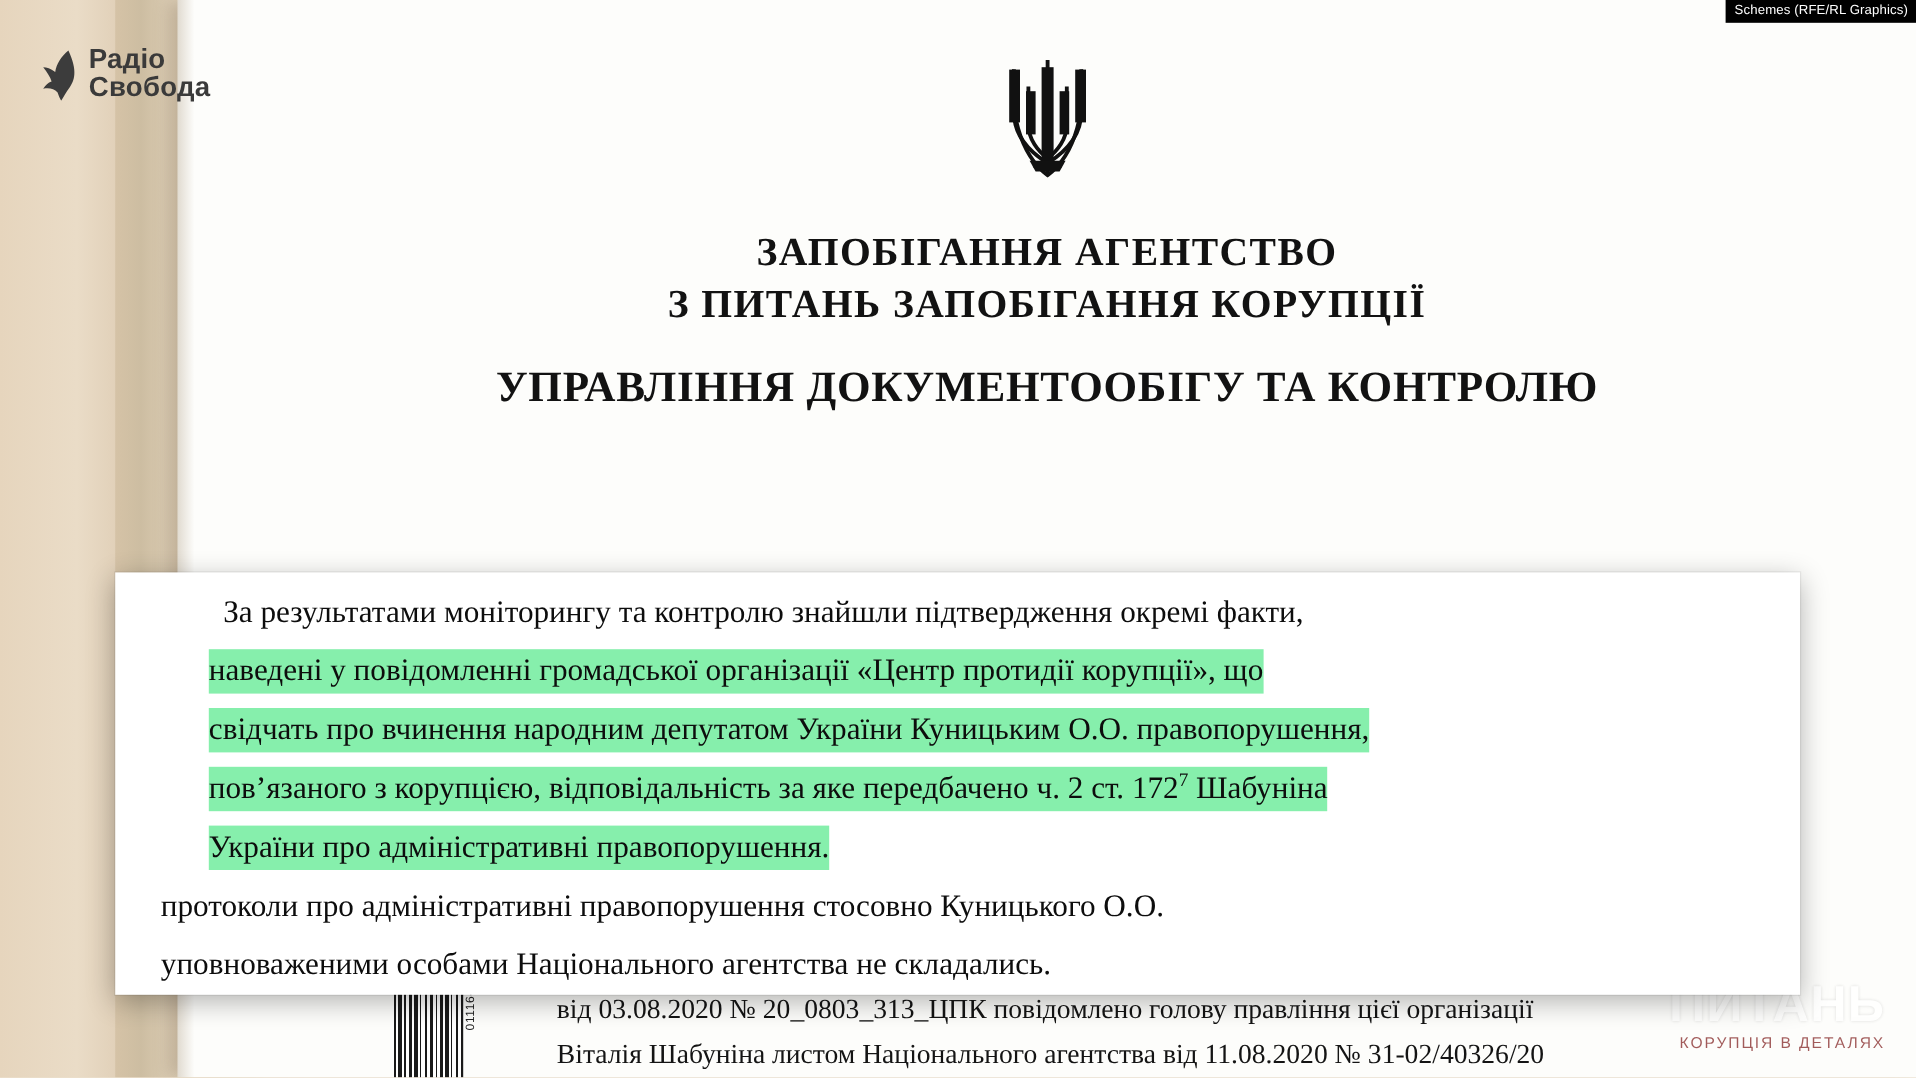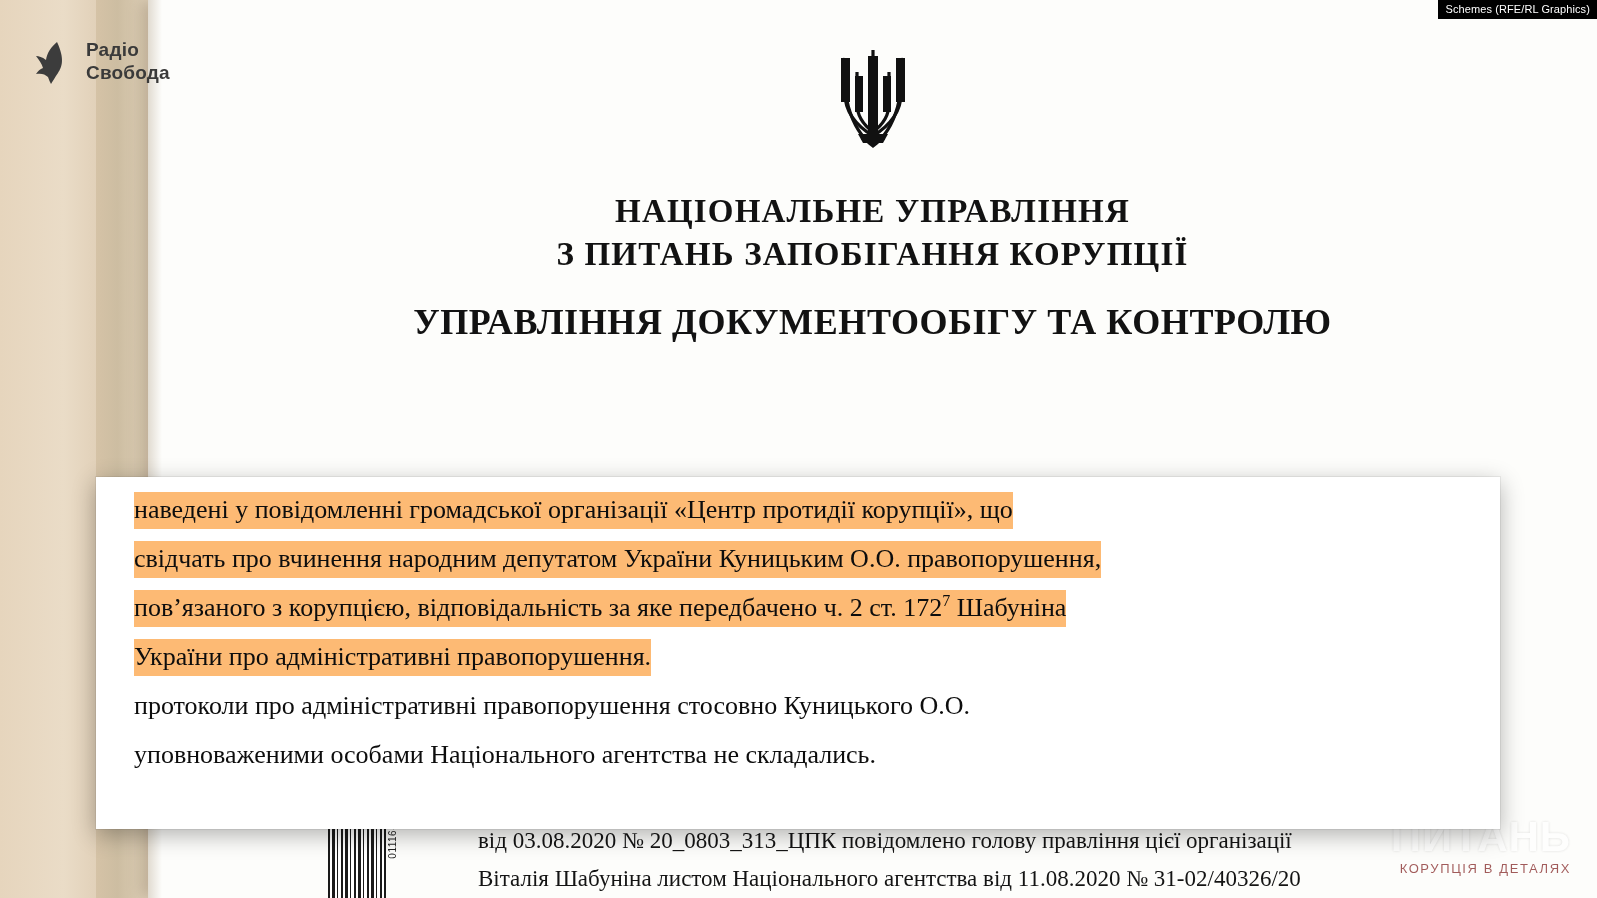--- a/index.html
+++ b/index.html
@@ -64,25 +64,25 @@
   }
   .rferl-logo .glyph {
     position: absolute;
     left: 0;
     top: 4px;
     width: 34px;
     height: 44px;
   }
   .rferl-logo .lbl {
     position: absolute;
-    left: 52px;
+    left: 40px;
     top: 2px;
     font-family: "Liberation Sans", sans-serif;
     font-weight: bold;
-    font-size: 19px;
+    font-size: 23px;
     line-height: 23px;
     color: #3a3a3a;
     letter-spacing: .2px;
   }
 
   
   .credit {
     position: absolute;
     right: 0px;
     top: 0px;
@@ -171,21 +171,21 @@
     font-family: "Liberation Sans", sans-serif;
     font-size: 10px;
     color: #222;
     margin-left: 1px;
     letter-spacing: .5px;
   }
 
   
   .bg-paragraph {
     position: absolute;
-    left: 330px;
+    left: 316px;
     right: 120px;
     top: 822px;
     font-family: "Liberation Serif", serif;
     font-size: 23px;
     line-height: 38px;
     color: #141414;
     text-align: justify;
   }
   .bg-paragraph div { white-space: nowrap; }
 
@@ -232,24 +232,25 @@
     font-family: "Liberation Serif", serif;
     font-size: 26px;
     line-height: 49px;
     color: #0d0d0d;
   }
   .ln {
     white-space: nowrap;
     height: 49px;
   }
   .hl {
-    background: #fdba74;
+    background: #86efac;
     box-decoration-break: clone;
     -webkit-box-decoration-break: clone;
     padding: 3px 0 5px 0;
+    margin-left: 40px;
   }
   .indent { display: inline-block; width: 52px; }
   sup.code {
     font-size: 16px;
     vertical-align: super;
     line-height: 0;
   }
 </style>
 </head>
 <body>
@@ -275,21 +276,21 @@
           <rect x="14" y="16" width="9" height="44"></rect>
           <rect x="69" y="16" width="9" height="44"></rect>
           <rect x="28" y="34" width="8" height="36"></rect>
           <rect x="56" y="34" width="8" height="36"></rect>
           <path d="M31 92 L61 92 L56 101 L36 101 Z"></path>
         </g>
       </svg>
     </div>
 
     <div class="doc-title">
-      <div>НАЦІОНАЛЬНЕ УПРАВЛІННЯ</div>
+      <div>ЗАПОБІГАННЯ АГЕНТСТВО</div>
       <div>З ПИТАНЬ ЗАПОБІГАННЯ КОРУПЦІЇ</div>
     </div>
 
     <div class="doc-subtitle">УПРАВЛІННЯ ДОКУМЕНТООБІГУ ТА КОНТРОЛЮ</div>
 
 
     <div class="barcode">
       <div class="bars"></div>
       <div class="vtext">01116-</div>
     </div>
@@ -317,20 +318,23 @@
       <div>Радіо</div>
       <div>Свобода</div>
     </div>
   </div>
 
   <div class="credit">Schemes (RFE/RL Graphics)</div>
 
   <div class="overlay">
     <div class="overlay-inner">
 
+      <div class="ln">
+        <span class="indent"></span><span>За результатами моніторингу та контролю знайшли підтвердження окремі факти,</span>
+      </div>
 
       <div class="ln">
         <span class="hl">наведені у повідомленні громадської організації «Центр протидії корупції», що</span>
       </div>
 
       <div class="ln">
         <span class="hl">свідчать про вчинення народним депутатом України Куницьким О.О. правопорушення,</span>
       </div>
 
       <div class="ln">

